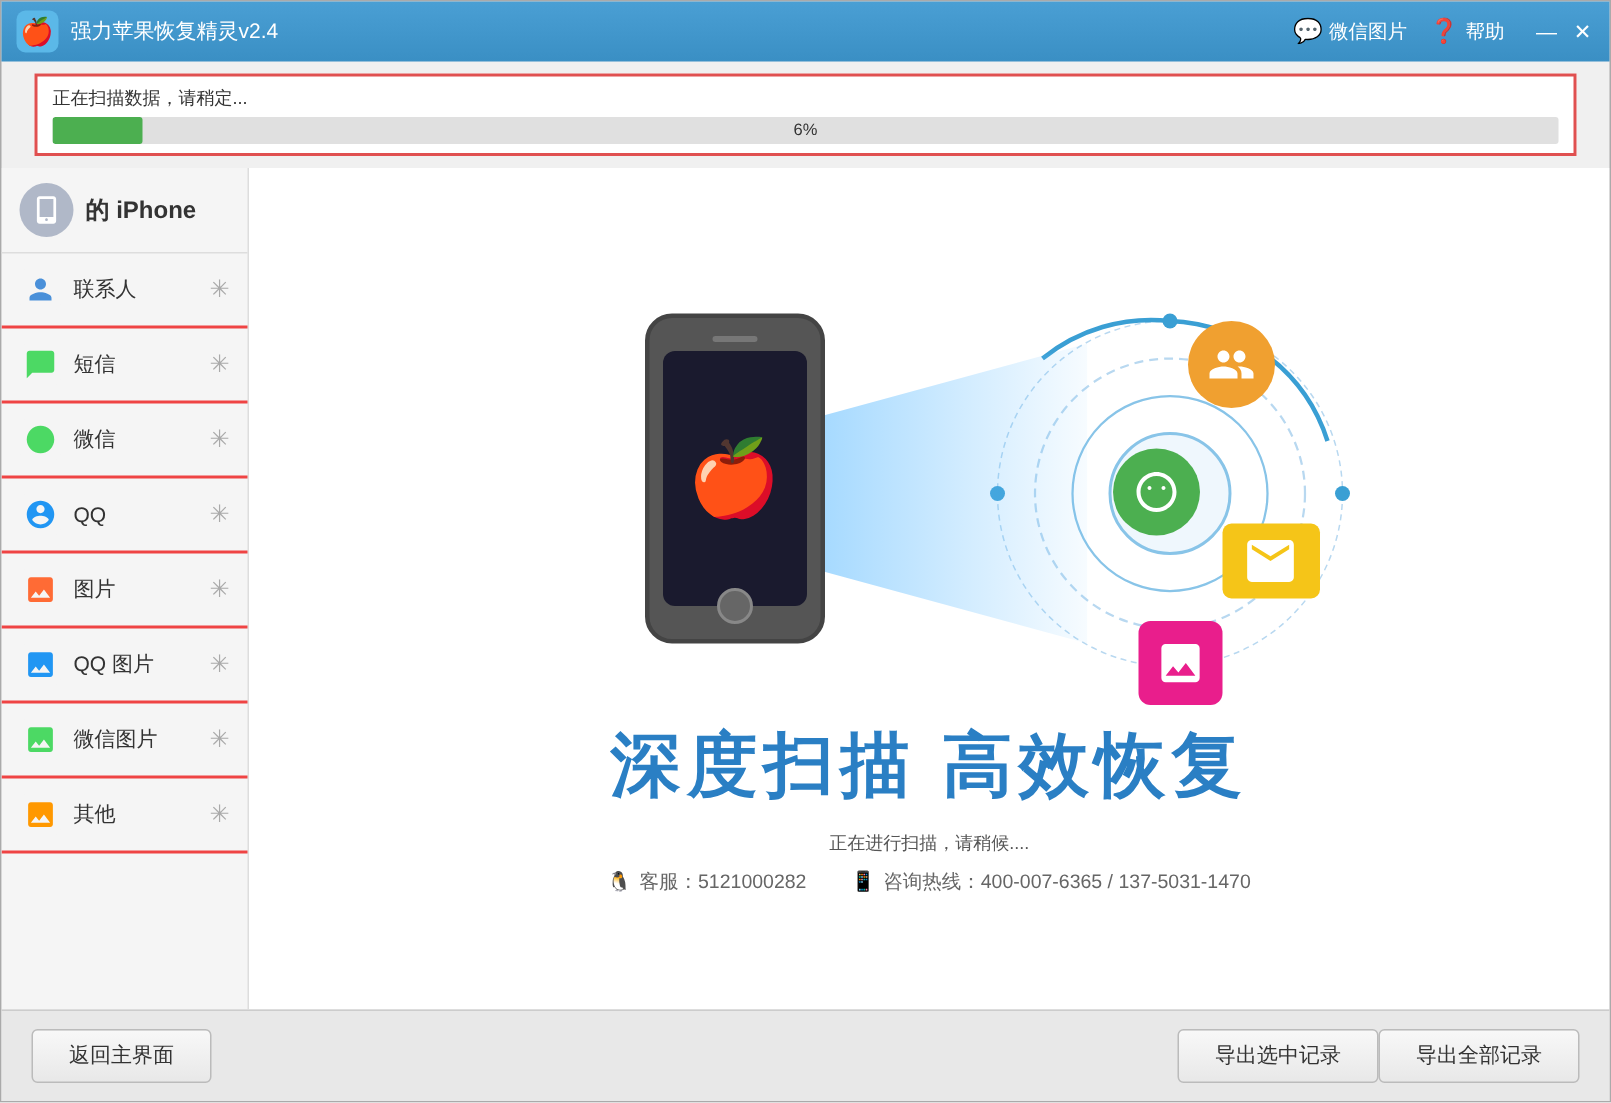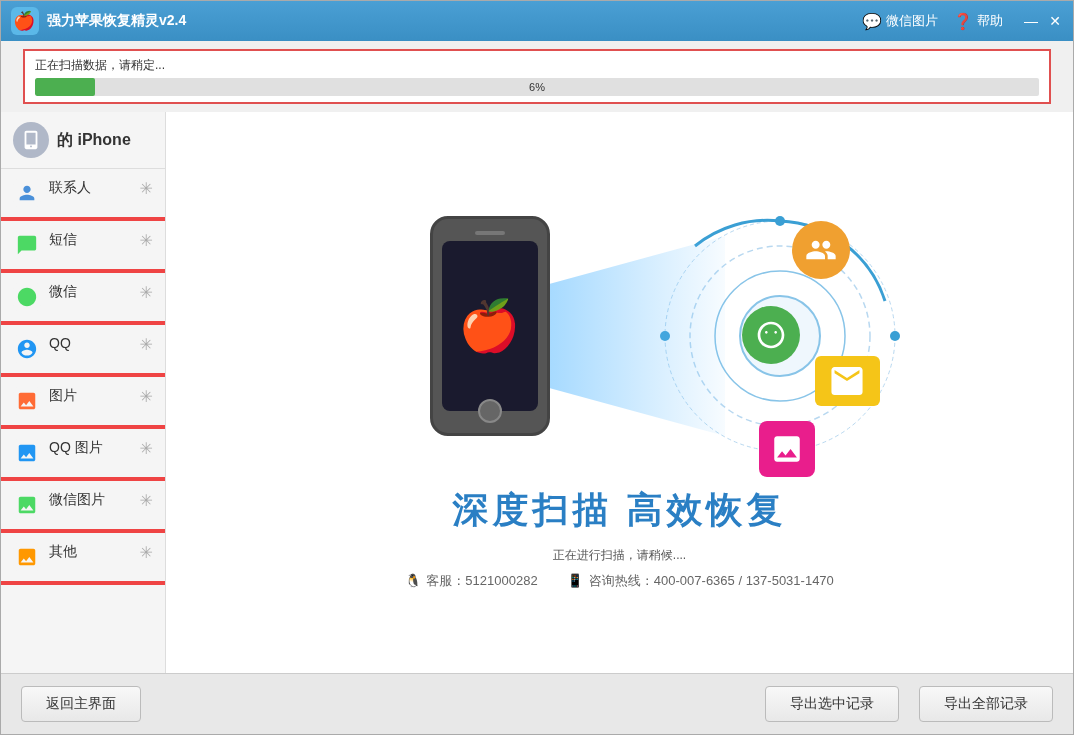--- a/index.html
+++ b/index.html
@@ -36,21 +36,21 @@
       background: #5bb8e8;
       border-radius: 6px;
       display: flex;
       align-items: center;
       justify-content: center;
       margin-right: 8px;
       font-size: 16px;
     }
     .titlebar-title {
       font-size: 14px;
-      font-weight: bold;
+      font-weight: normal;
       color: white;
       flex: 1;
     }
     .titlebar-actions {
       display: flex;
       gap: 15px;
       align-items: center;
       margin-right: 20px;
     }
     .titlebar-action {
@@ -156,24 +156,24 @@
       color: white;
       font-size: 18px;
     }
     .device-name {
       font-size: 16px;
       color: #333;
       font-weight: bold;
     }
     .sidebar-item {
       display: flex;
-      align-items: flex-start;
+      align-items: center;
       padding: 10px 12px;
       cursor: pointer;
-      border-bottom: 4px solid #ef4444;
+      border-bottom: 2px solid #ef4444;
       position: relative;
     }
     .sidebar-item-icon {
       width: 28px;
       height: 28px;
       border-radius: 6px;
       display: flex;
       align-items: center;
       justify-content: center;
       font-size: 18px;
@@ -246,21 +246,21 @@
       width: 24px;
       height: 24px;
       border-radius: 50%;
       background: #666;
       position: absolute;
       bottom: 10px;
       border: 2px solid #888;
     }
 
     .scan-title {
-      font-size: 36px;
+      font-size: 47px;
       color: #2a7fc4;
       font-weight: bold;
       letter-spacing: 4px;
       margin-bottom: 12px;
     }
     .scan-subtitle {
       font-size: 12px;
       color: #555;
       margin-bottom: 8px;
     }
@@ -292,21 +292,21 @@
       border: 1px solid #bbb;
       border-radius: 4px;
       background: linear-gradient(to bottom, #f8f8f8, #e8e8e8);
       font-size: 14px;
       color: #333;
       cursor: pointer;
       font-family: 'Microsoft YaHei', sans-serif;
     }
     .btn-group {
       display: flex;
-      gap: 20px;
+      gap: 0;
     }
 
     
     @keyframes spin {
       from { transform: rotate(0deg); }
       to { transform: rotate(360deg); }
     }
     .spinning {
       display: inline-block;
       animation: spin 1s linear infinite;

